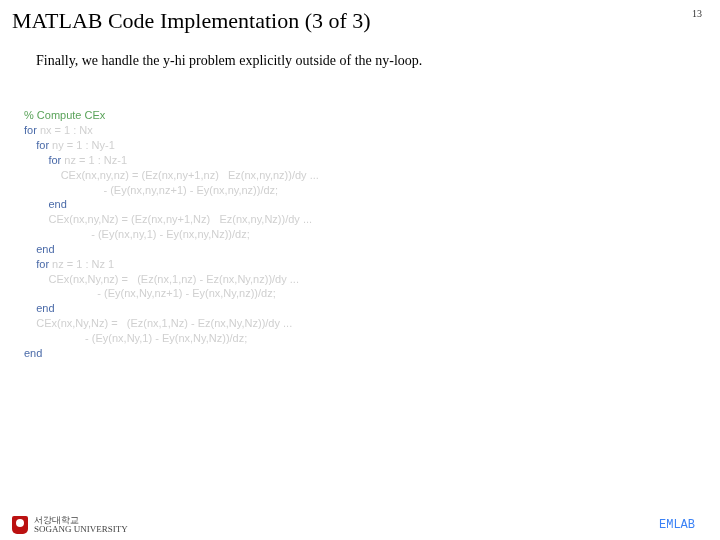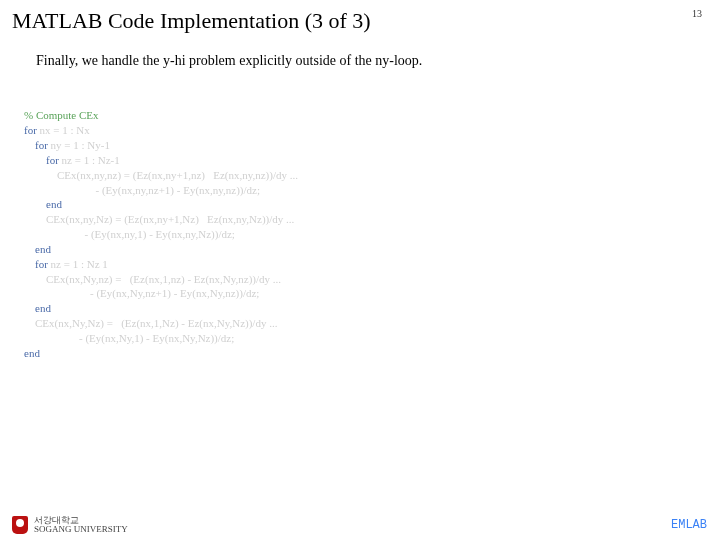--- a/index.html
+++ b/index.html
@@ -1,24 +1,24 @@
 <!DOCTYPE html>
 <html><head>
 <meta charset="utf-8">
 <style>
   * { box-sizing: border-box; margin: 0; padding: 0; }
   html, body { width: 720px; height: 540px; background: #fff; font-family: "Times New Roman", Times, serif; color: #000; }
   .slide { position: relative; width: 720px; height: 540px; padding: 8px 12px 10px 12px; }
   .page-num { position: absolute; top: 8px; right: 18px; font-size: 10px; color: #333; }
   .title { font-size: 22px; font-weight: normal; margin-bottom: 18px; }
   .para { font-size: 14px; margin-left: 24px; margin-bottom: 4px; line-height: 1.25; }
-  .code { margin-top: 24px; margin-left: 12px; font-family: Liberation Serif, serif; font-size: 11px; color: #d0d0d0; line-height: 1.35; white-space: pre; }
+  .code { margin-top: 24px; margin-left: 12px; font-family: Liberation Sans, sans-serif; font-size: 11px; color: #d0d0d0; line-height: 1.35; white-space: pre; }
   .code .c-comment { color: #5aa35a; }
   .code .c-kw { color: #4a6aa8; }
-  .footer { position: absolute; bottom: 6px; left: 12px; right: 13px; display: flex; align-items: center; justify-content: space-between; }
+  .footer { position: absolute; bottom: 6px; left: 12px; right: 25px; display: flex; align-items: center; justify-content: space-between; }
   .logo { display: flex; align-items: center; gap: 6px; }
   .shield { width: 16px; height: 18px; background: #b11; border-radius: 2px 2px 5px 5px; position: relative; }
   .shield::after { content: ""; position: absolute; top: 3px; left: 4px; width: 8px; height: 8px; background: #fff; border-radius: 50%; }
   .univ-text { font-size: 9px; color: #444; line-height: 1.0; }
   .emlab { font-size: 12px; color: #3b82f6; font-family: Liberation Mono, monospace; }
 </style>
 </head>
 <body>
 
 <div class="slide">

